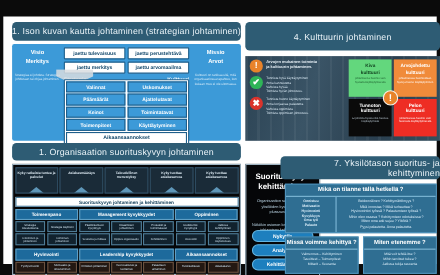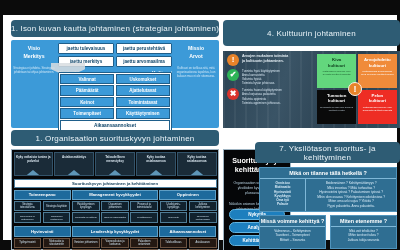--- a/index.html
+++ b/index.html
@@ -20,21 +20,21 @@
     left: 3px; top: 15px; width: 394px; height: 225px;
     background: #ffffff;
   }
 
   
   .titlebar {
     background: #2e5c74;
     color: #eaf3f8;
     border-radius: 4px;
     display: flex; align-items: center; justify-content: center;
-    text-align: center;
+    text-align: right;
     letter-spacing: .2px;
   }
 
   
   #q1 {
     position: absolute; left: 6px; top: 3px; width: 212px; height: 112px;
     background: #ffffff;
   }
   #q1 .titlebar { position:absolute; left:2px; top:2px; width:208px; height:17px; font-size:8px; }
   #q1 .body {

